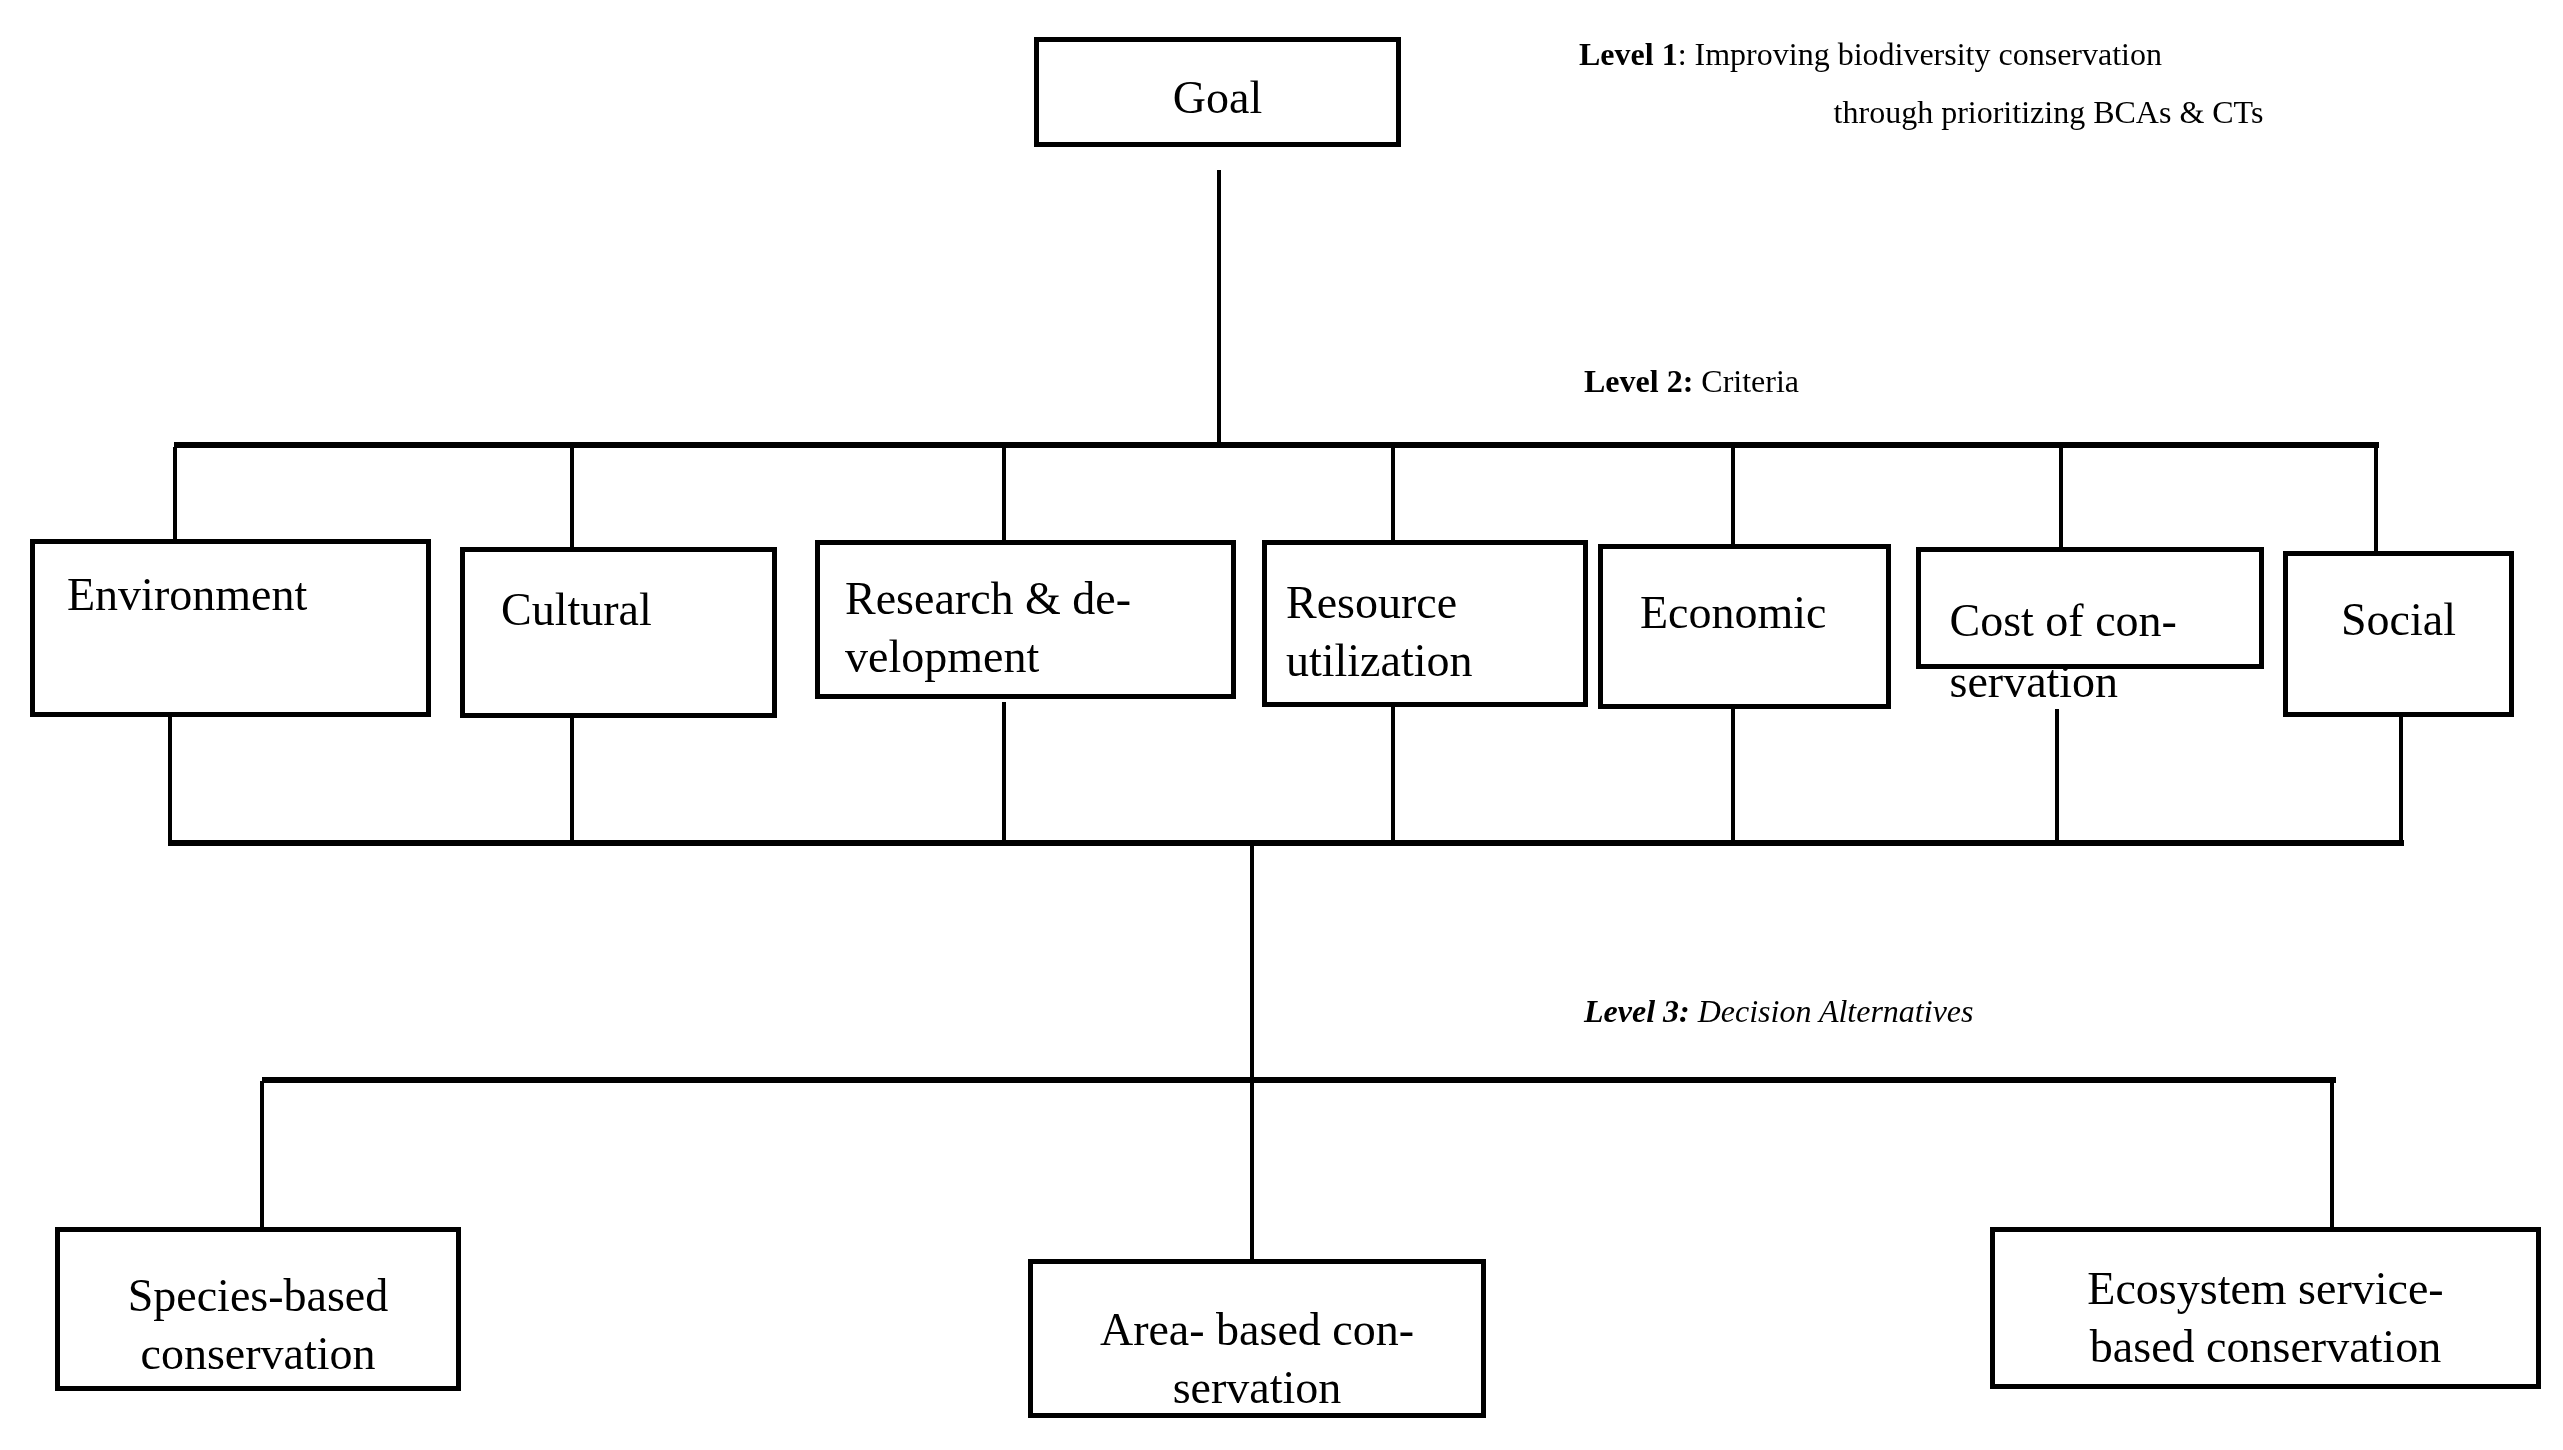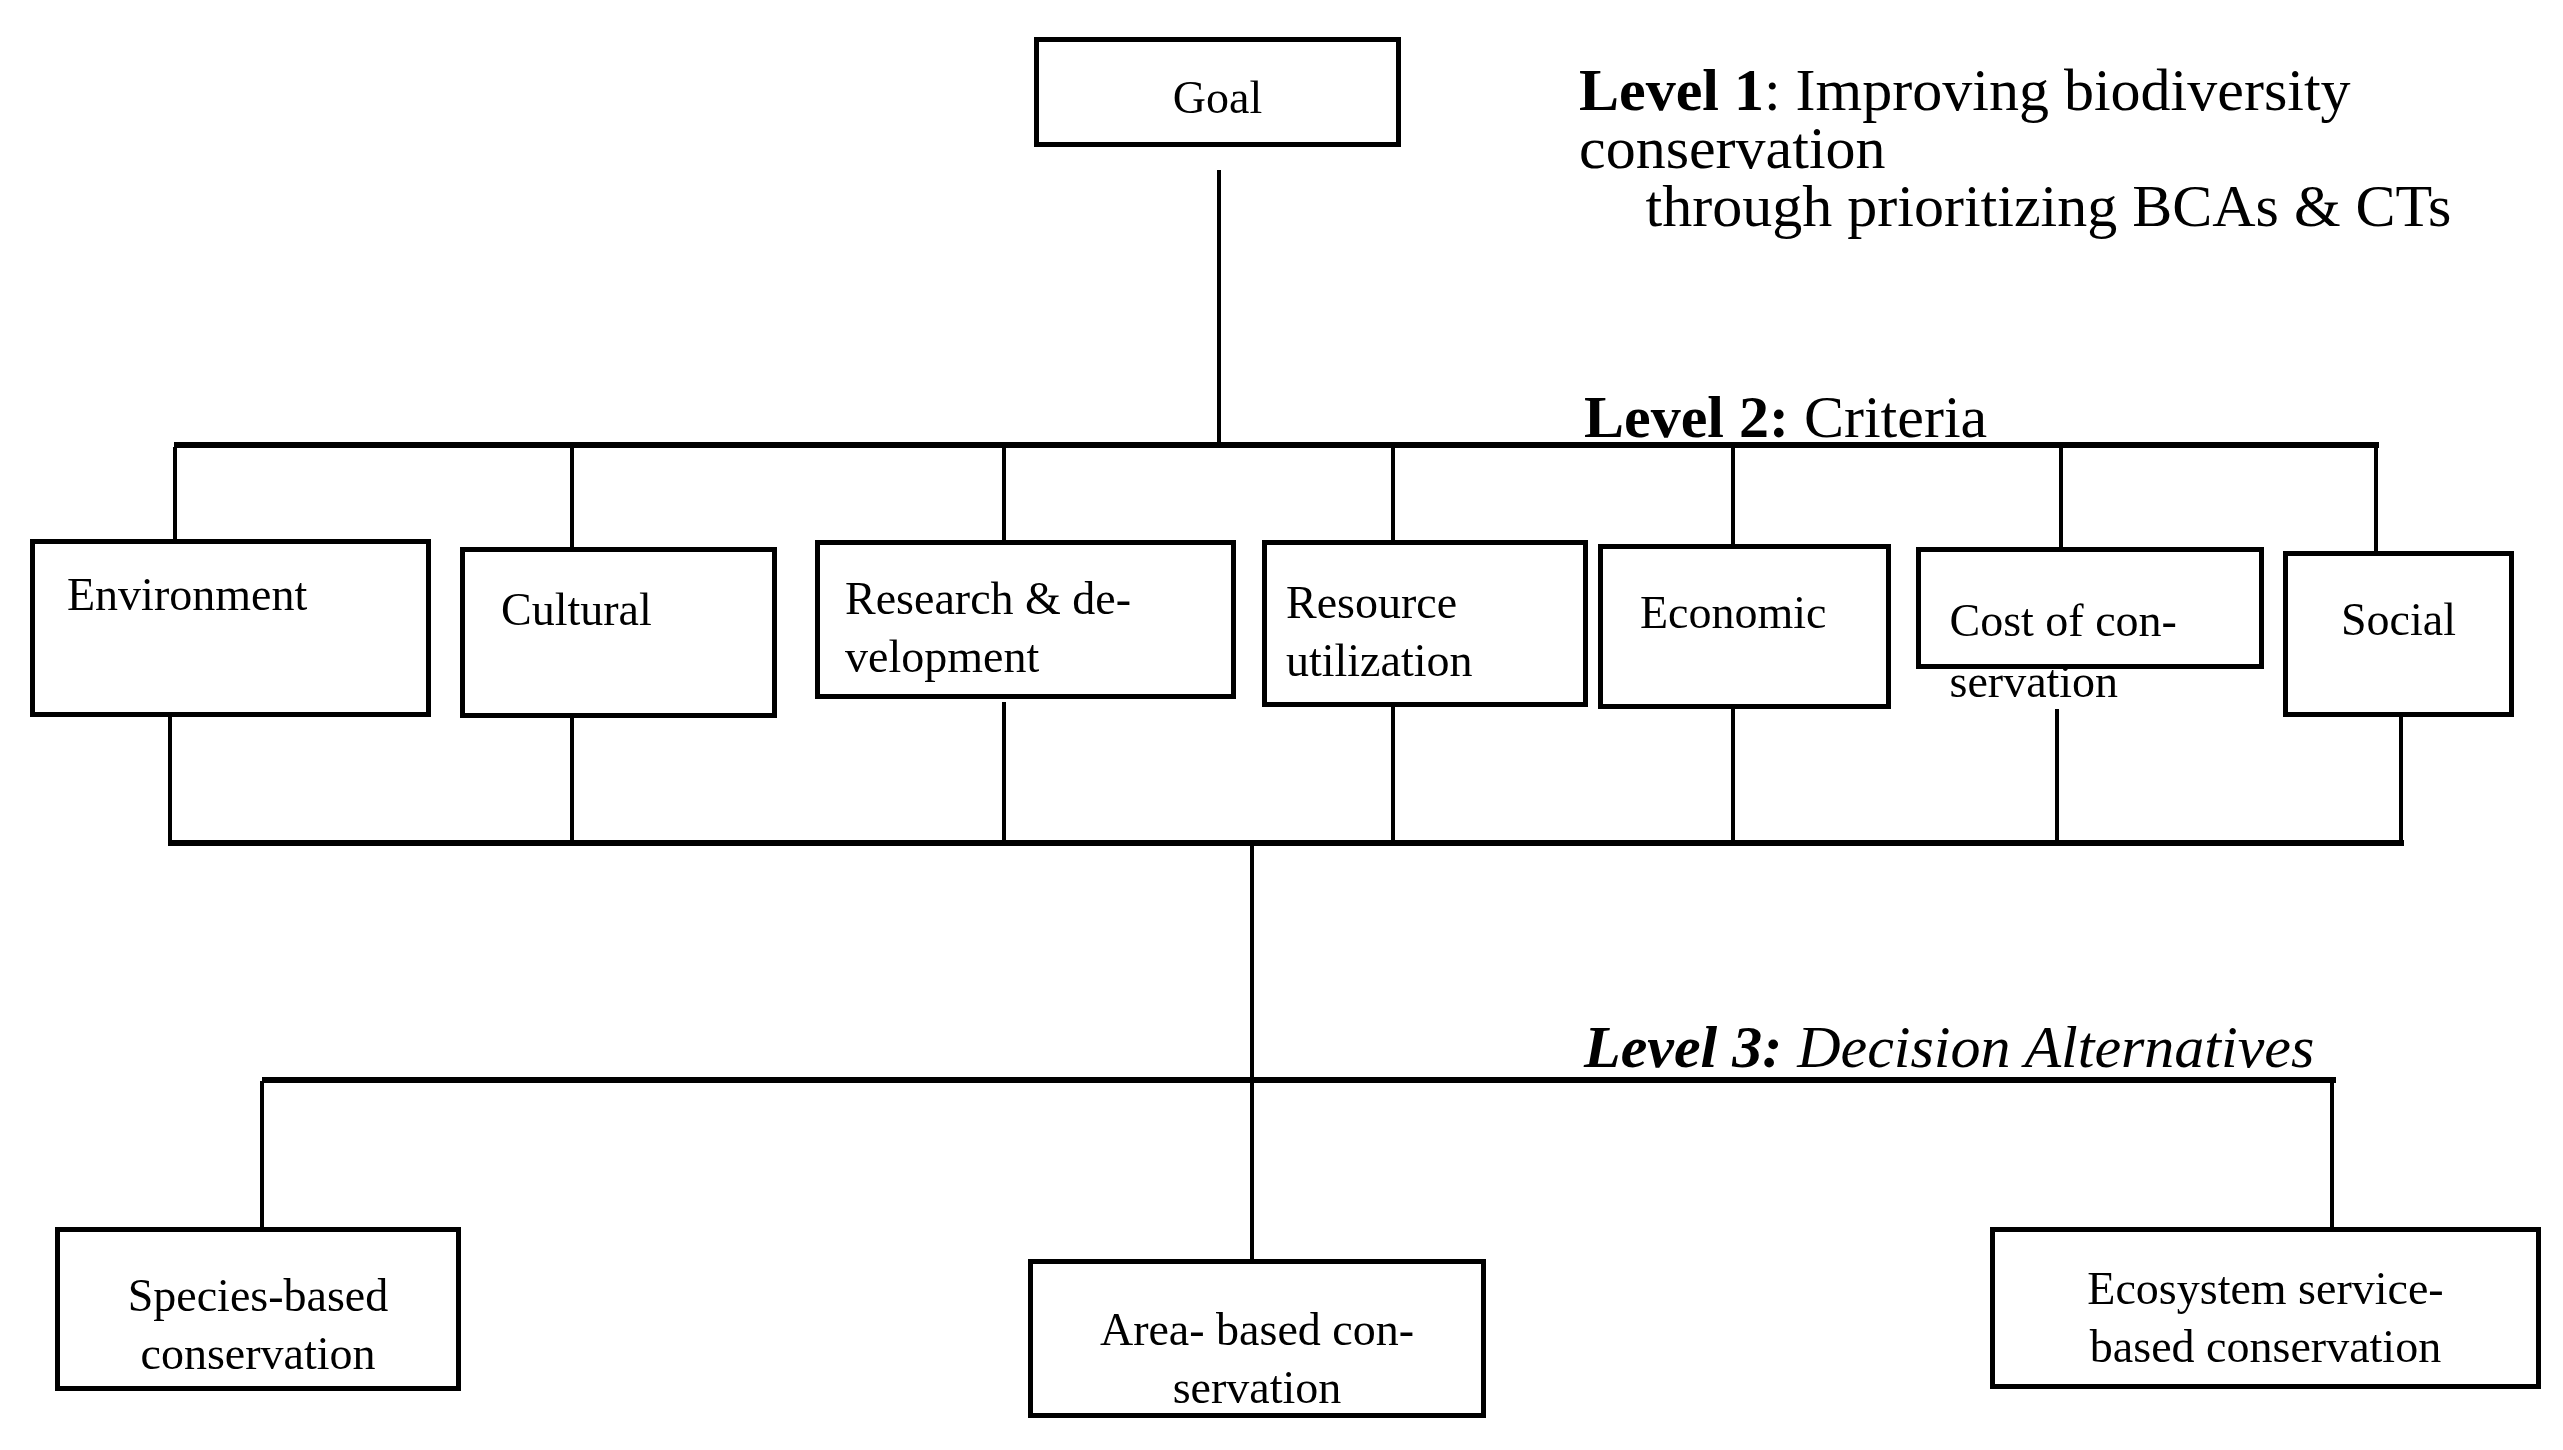--- a/index.html
+++ b/index.html
@@ -17,24 +17,23 @@
     background:#fff;
     box-sizing:border-box;
     font-size:46px;
     line-height:58px;
   }
   .box .line{display:block;}
   .center{text-align:center;}
   .conn{position:absolute;background:#000;}
   .annotation{
     position:absolute;
-    font-size:60px;
+    font-size:32px;
     line-height:58px;
     white-space:nowrap;
-    margin-top:36px;
   }
   .annotation b{font-weight:bold;}
   #level1-annotation{white-space:normal;width:939px;}
   #level1-annotation .l2{display:block;text-align:center;white-space:nowrap;}
   
   #box-goal{padding-top:27px;}
   #box-environment{padding:22px 6.3px 0 32px;}
   #box-cultural{padding:28.5px 6.3px 0 36px;}
   #box-research{padding:25px 6.3px 0 25px;}
   #box-resource{padding:28.5px 6.3px 0 19px;}

